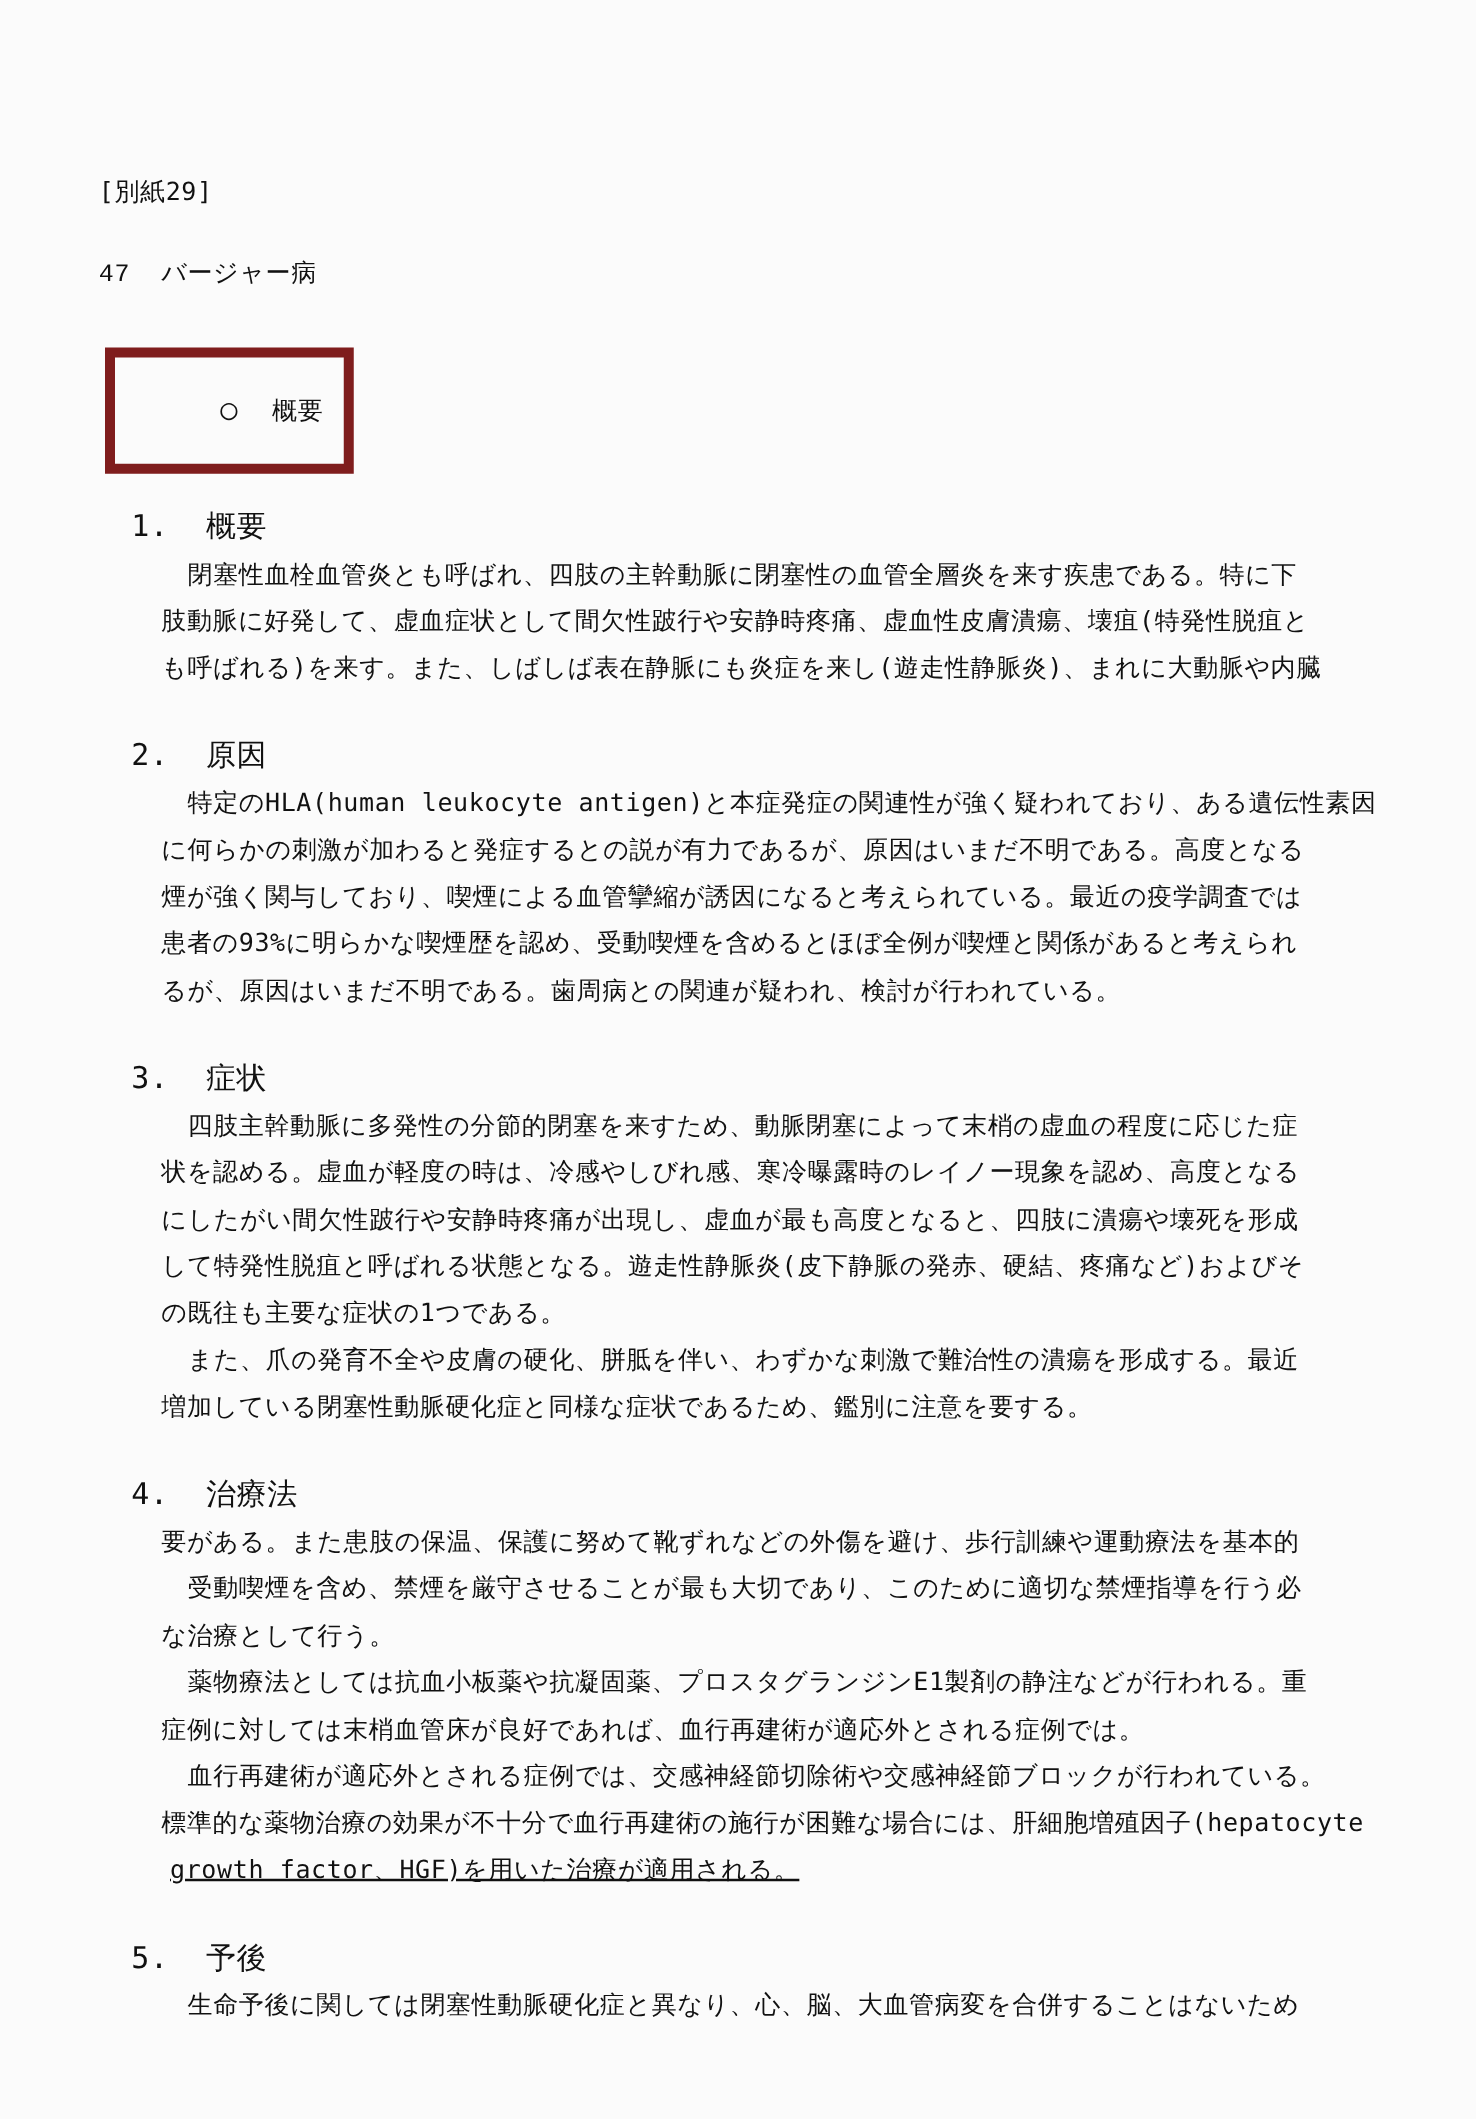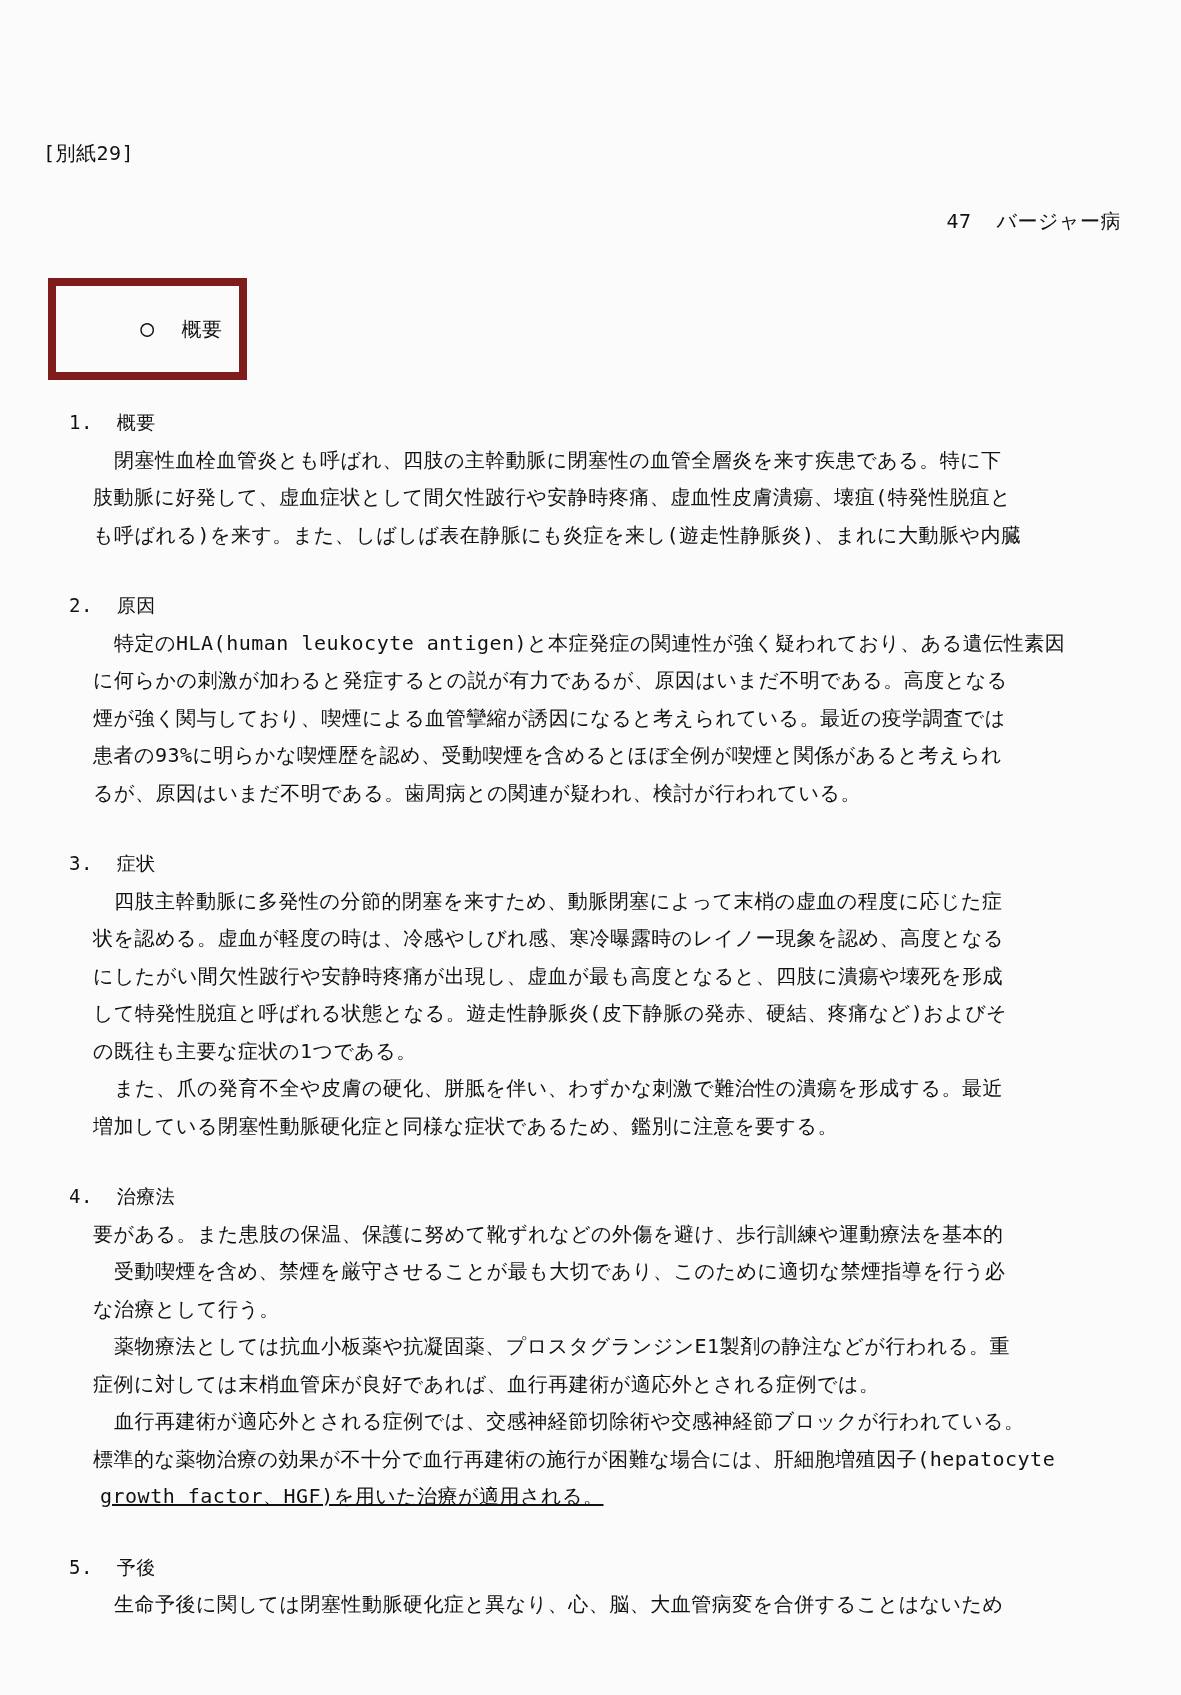--- a/index.html
+++ b/index.html
@@ -13,48 +13,49 @@
     height: 1695px;
     overflow: hidden;
     font-family: "DejaVu Sans Mono", "Liberation Mono", monospace;
     font-size: 20px;
     letter-spacing: 0.5px;
   }
   .page {
     box-sizing: border-box;
     width: 1181px;
     height: 1385px;
-    padding: 140px 60px 0 43px;
+    padding: 140px 60px 0 79px;
   }
   .attachment {
     line-height: 26px;
     white-space: pre;
   }
   .title {
     margin-top: 42px;
-    text-align: right;
+    text-align: left;
     line-height: 26px;
     white-space: pre;
+    font-family: Liberation Mono, monospace;
   }
   .overview-box {
     display: inline-block;
     border: 8px solid #7f1d1d;
     margin-top: 44px;
     margin-left: 5px;
     padding: 3px 16px 4px 9px;
     line-height: 26px;
     white-space: pre;
   }
   .overview-box .marker {
     font-size: 23px;
     margin-right: 27px;
   }
   section.doc-section { margin: 0; }
   .sec-heading {
-    font-size: 19px;
+    font-size: 24px;
     font-weight: normal;
     margin: 33px 0 0 26px;
     line-height: 37.5px;
     white-space: pre;
   }
   section.doc-section:first-of-type .sec-heading { margin-top: 24px; }
   .line {
     margin-left: 50px;
     line-height: 37.5px;
     white-space: pre;

